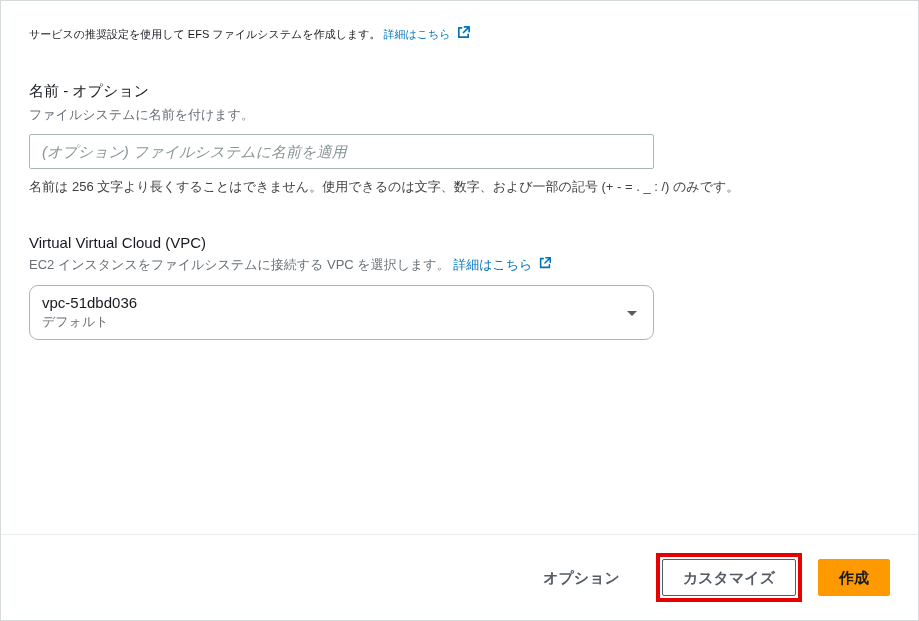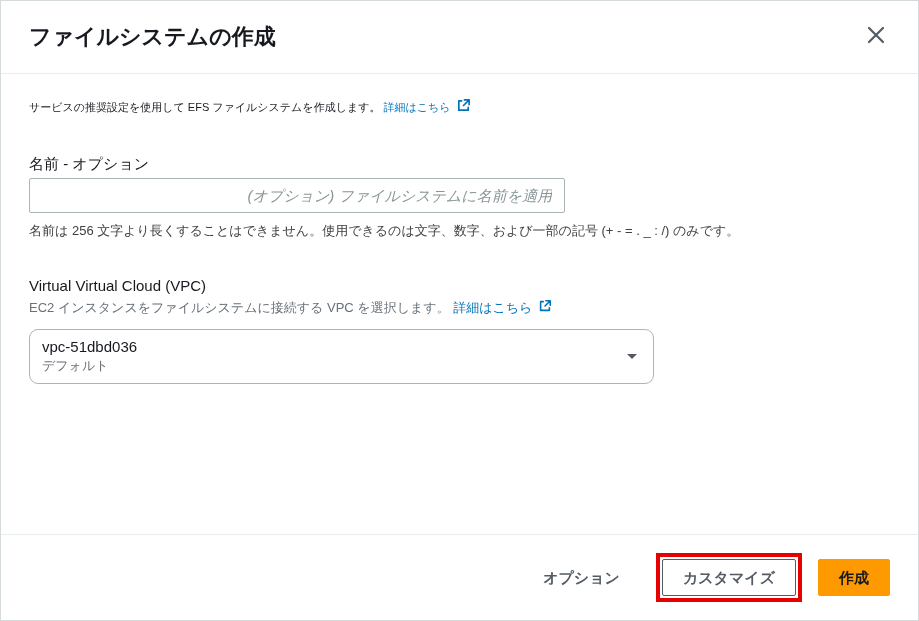--- a/index.html
+++ b/index.html
@@ -71,28 +71,27 @@
       color: #16191f;
       margin-bottom: 4px;
     }
     .field-sublabel {
       font-size: 13px;
       color: #687078;
       margin-bottom: 10px;
       line-height: 1.5;
     }
     .text-input {
-      width: 536px;
+      width: 625px;
       max-width: 100%;
       padding: 8px 12px;
       font-size: 15px;
       border: 1px solid #aab7b8;
       border-radius: 2px;
       color: #16191f;
-      text-align: right;
     }
     .text-input::placeholder {
       color: #879596;
       font-style: italic;
     }
     .field-hint {
       font-size: 13px;
       color: #404040;
       margin-top: 8px;
       line-height: 1.6;
@@ -165,46 +164,37 @@
     .highlight-box {
       border: 4px solid #e60000;
       padding: 2px;
       display: inline-block;
     }
   </style>
 </head>
 <body>
 
 <div class="modal-container">
-  <div class="modal-header">
-    <h1 class="modal-title">ファイルシステムの作成</h1>
-    <button class="close-btn">
-      <span>
-        <svg width="20" height="20" viewBox="0 0 20 20">
-            <path d="M3 3 L17 17 M17 3 L3 17" stroke="#545b64" stroke-width="2.2" fill="none" stroke-linecap="round"></path>
-          </svg>
-      </span>
-    </button>
-  </div>
 
   <div class="modal-body">
     <p class="intro-text">
       <span>サービスの推奨設定を使用して EFS ファイルシステムを作成します。</span>
       <a class="link">
         <span>詳細はこちら</span>
         <span class="external-icon">
           <svg width="15" height="15" viewBox="0 0 16 16">
               <path d="M6 3 H3 V13 H13 V10 M8 8 L14 2 M9 2 H14 V7" stroke="#0073bb" stroke-width="1.8" fill="none" stroke-linecap="round" stroke-linejoin="round"></path>
             </svg>
         </span>
       </a>
     </p>
 
     <div class="form-group">
       <div class="field-label">名前 - オプション</div>
+      <div class="field-sublabel">ファイルシステムに名前を付けます。</div>
       <input type="text" class="text-input" placeholder="(オプション) ファイルシステムに名前を適用" style="">
       <div class="field-hint">名前は 256 文字より長くすることはできません。使用できるのは文字、数字、および一部の記号 (+ - = . _ : /) のみです。</div>
     </div>
 
     <div class="form-group">
       <div class="field-label">Virtual Virtual Cloud (VPC)</div>
       <div class="field-sublabel">
         <span>EC2 インスタンスをファイルシステムに接続する VPC を選択します。</span>
         <a class="link">
           <span>詳細はこちら</span>

